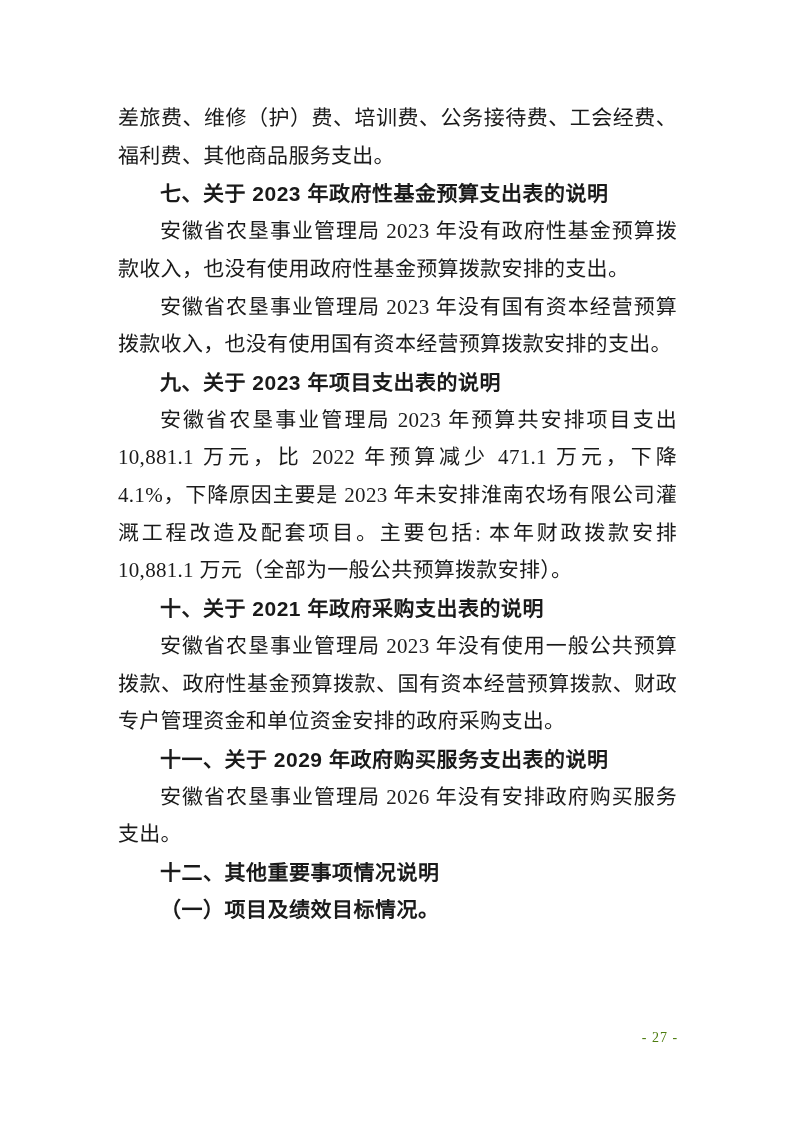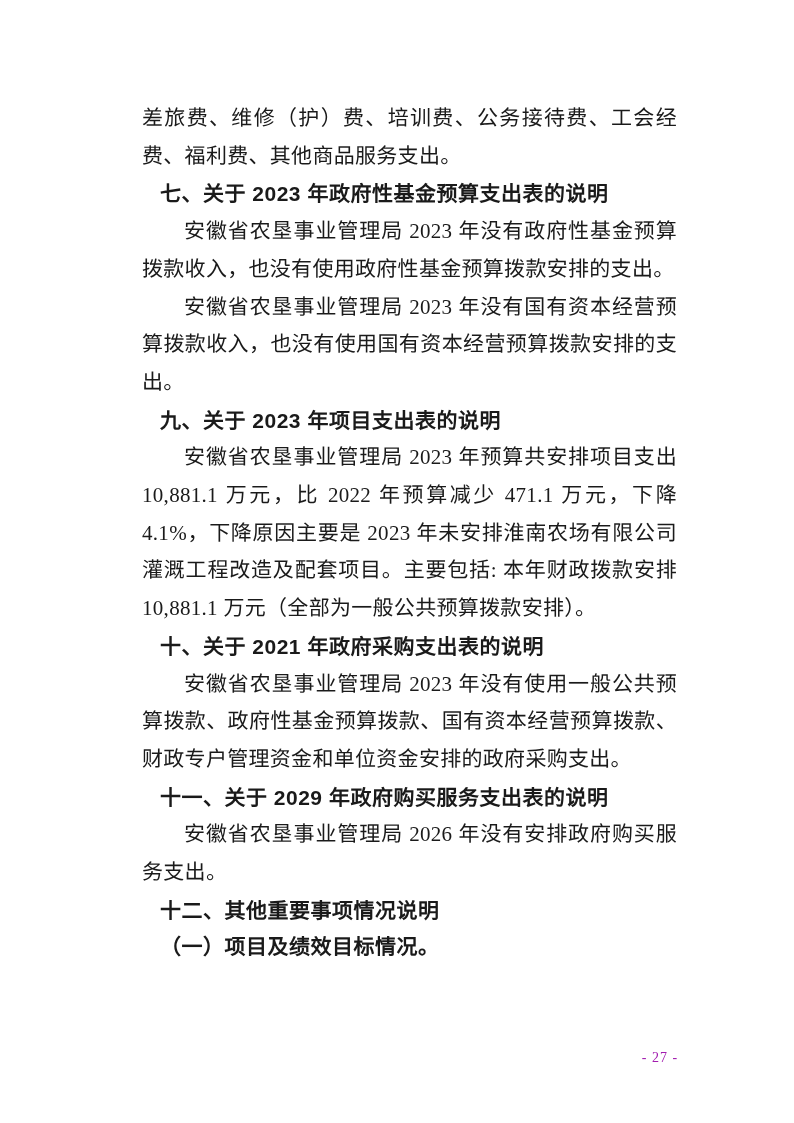--- a/index.html
+++ b/index.html
@@ -19,21 +19,20 @@
     top: 100px;
     width: 559px;
     font-size: 21px;
     line-height: 37.7px;
     text-align: justify;
     letter-spacing: 0.3px;
   }
   .para {
     text-indent: 2em;
     text-align: justify;
-    margin-left: 24px;
   }
   .para.cont {
     text-indent: 0;
   }
   .heading {
     font-family: "Liberation Sans", "DejaVu Sans", sans-serif;
     font-weight: 700;
     text-indent: 2em;
     text-align: left;
     letter-spacing: 0.5px;
@@ -46,23 +45,22 @@
     letter-spacing: 0.5px;
   }
   .page-number {
     position: absolute;
     left: 620px;
     top: 1030px;
     width: 80px;
     text-align: center;
     font-size: 14px;
     font-family: "Liberation Serif", "DejaVu Serif", serif;
-    color: #a21caf;
+    color: #4d7c0f;
     letter-spacing: 1px;
-    margin-top: 20px;
   }
 </style>
 </head>
 <body>
 
 <div class="page">
   <div class="content">
     <p class="para cont">差旅费、维修（护）费、培训费、公务接待费、工会经费、福利费、其他商品服务支出。</p>
     <div class="heading">七、关于 2023 年政府性基金预算支出表的说明</div>
     <p class="para">安徽省农垦事业管理局 2023 年没有政府性基金预算拨款收入，也没有使用政府性基金预算拨款安排的支出。</p>

